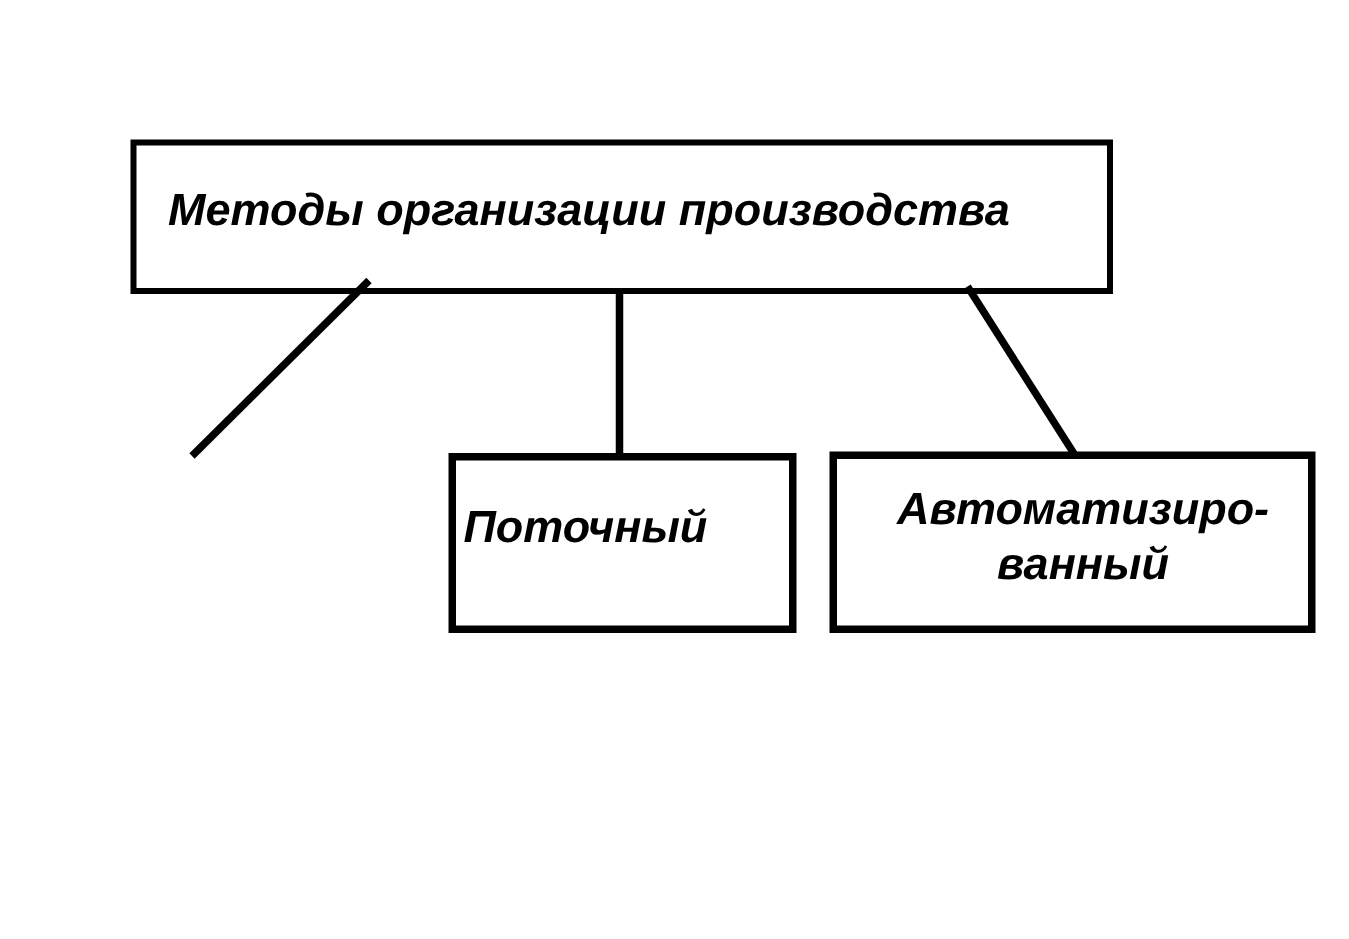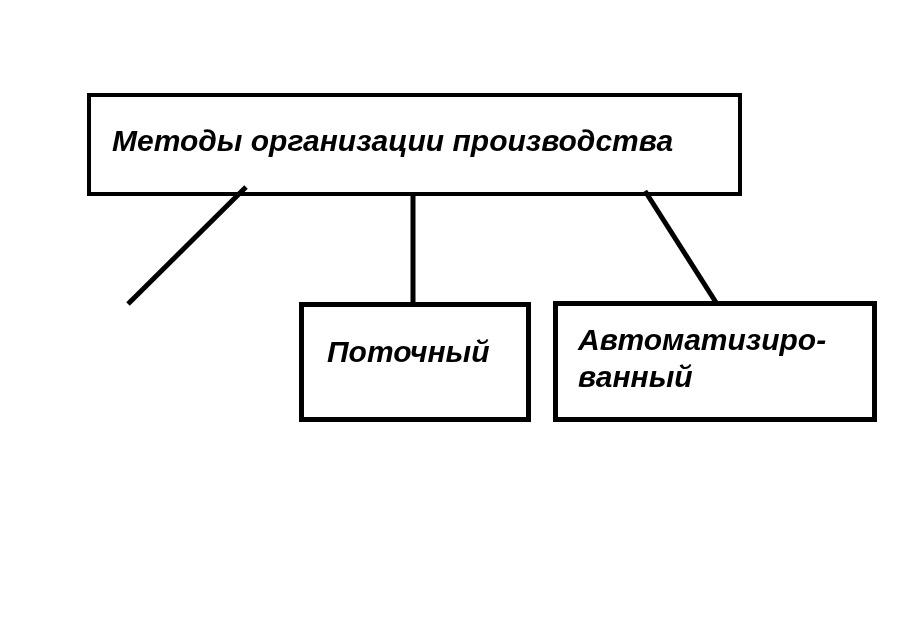--- a/index.html
+++ b/index.html
@@ -56,29 +56,30 @@
     height: 120px;
     border: 5px solid #000000;
     padding: 0 6px 26px 23px;
   }
   #box-flow {
     left: 299px;
     top: 302px;
     width: 232px;
     height: 120px;
     border: 5px solid #000000;
-    padding: 0 6px 22px 23px;
+    padding: 0 6px 22px 5px;
   }
   #box-automated {
     left: 553px;
     top: 301px;
     width: 324px;
     height: 121px;
     border: 5px solid #000000;
     padding: 0 6px 8px 20px;
+    text-align: center;
   }
 </style>
 </head>
 <body>
 
 <div id="canvas">
 
   <div class="dbox" id="root-box">
     <span class="label">Методы организации производства</span>
   </div>

